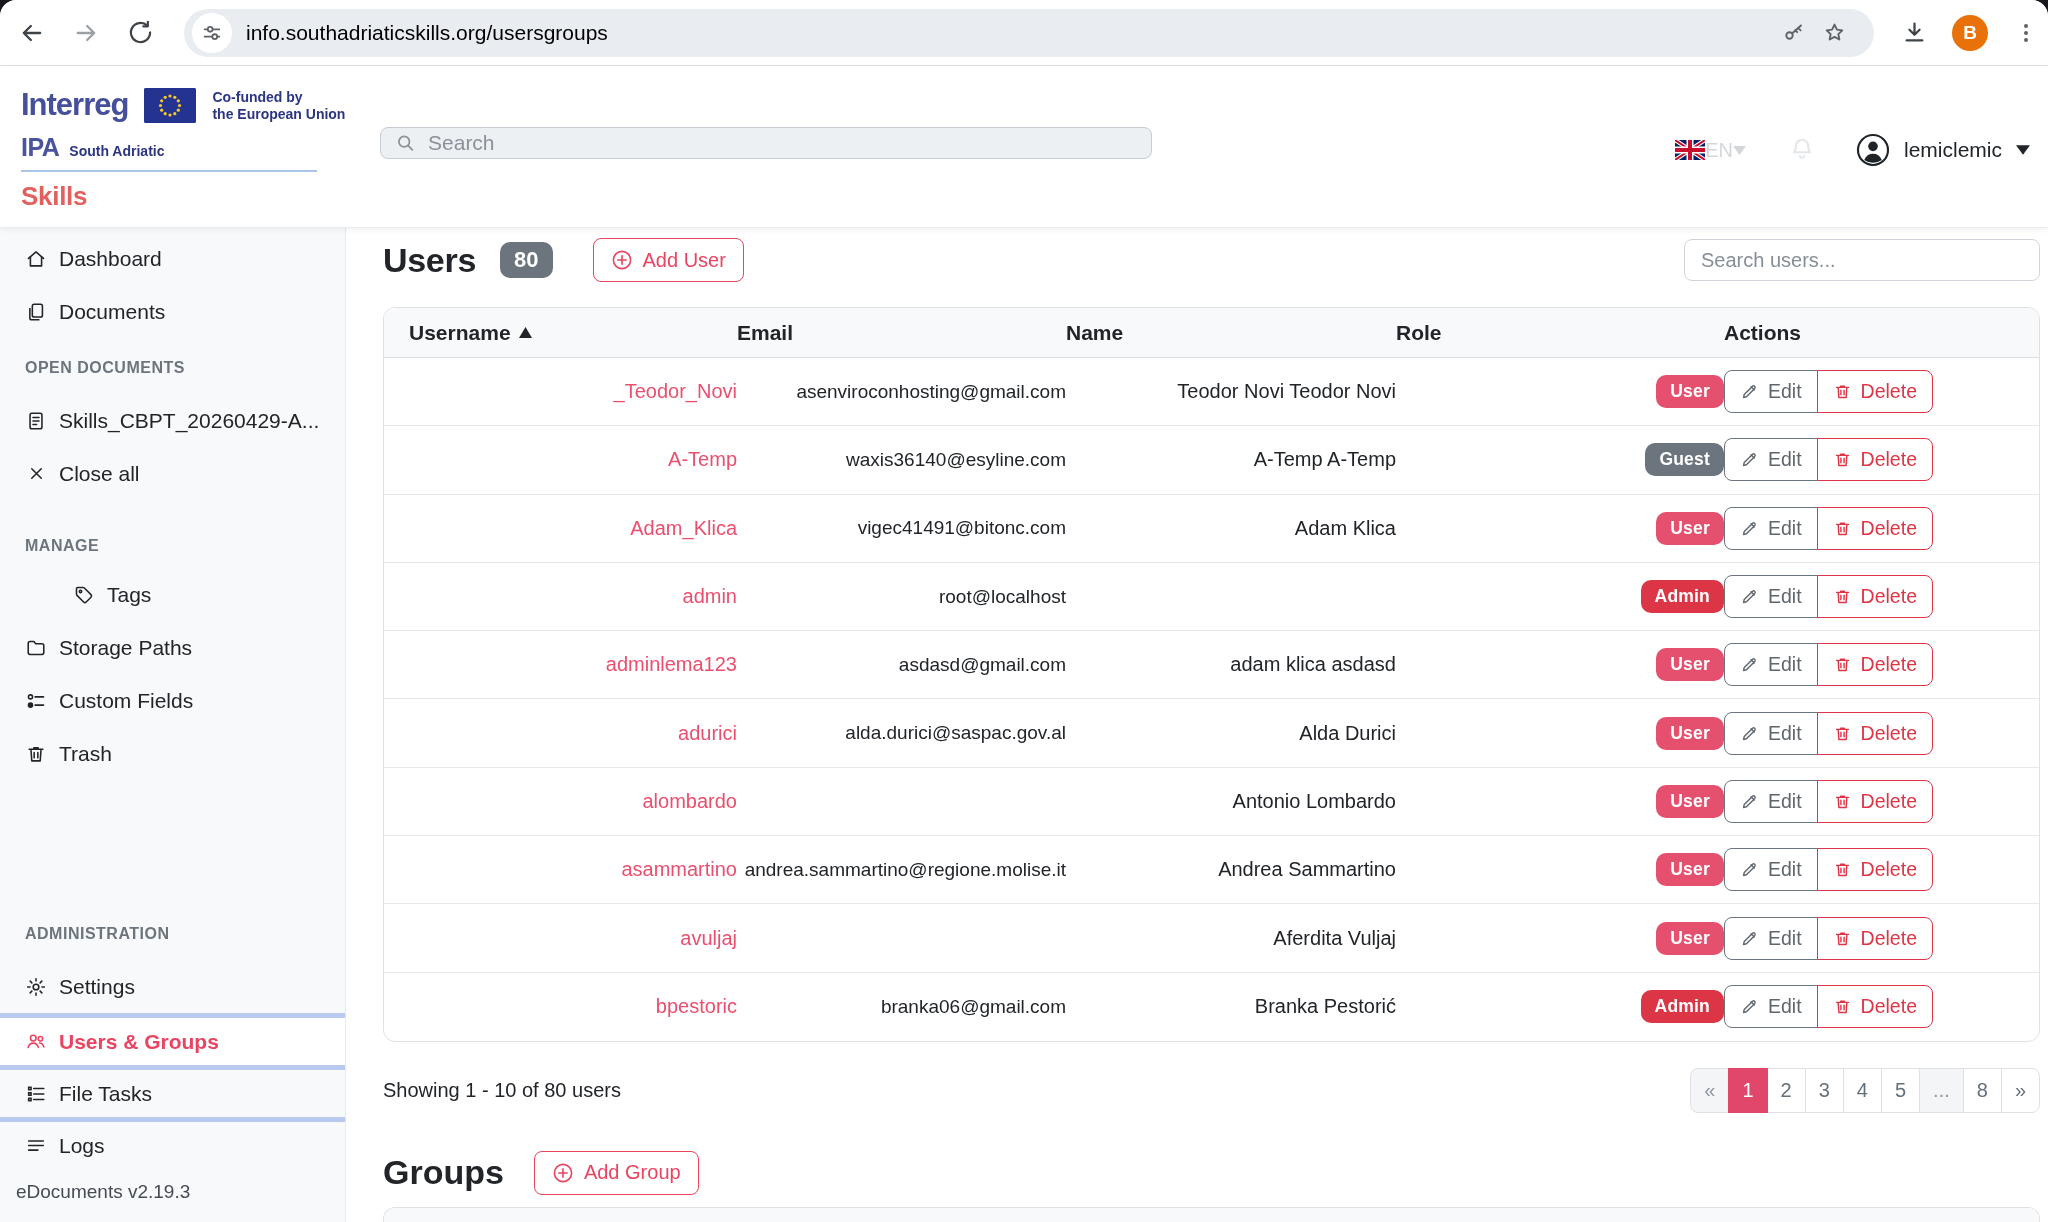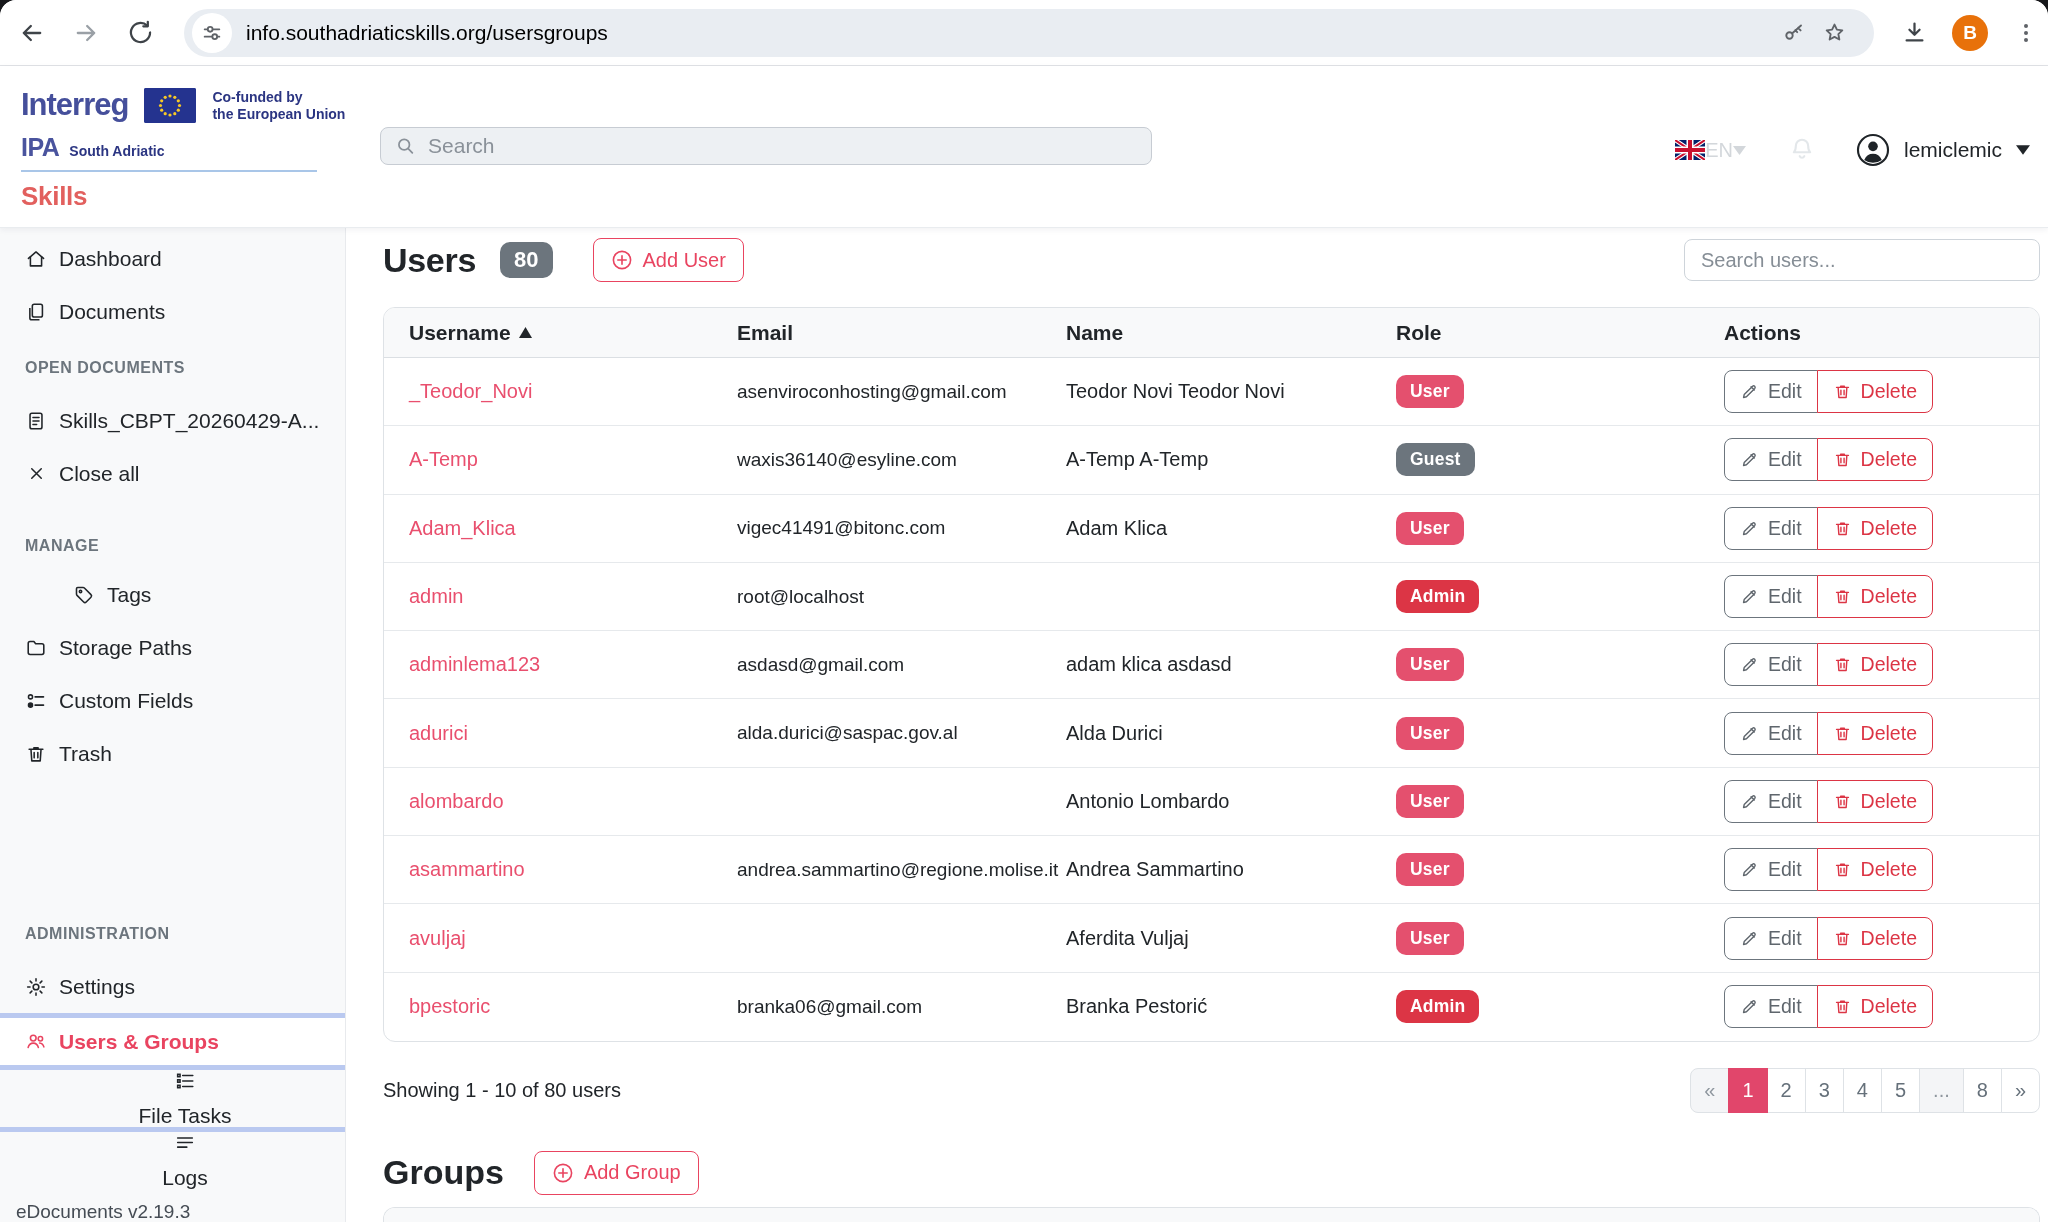--- a/index.html
+++ b/index.html
@@ -28,21 +28,21 @@
   .brand { position:absolute; left:21px; top:22px; }
   .brand-row1 { display:flex; align-items:flex-start; gap:16px; }
   .brand-interreg { font-size:31px; font-weight:700; color:#454f9b; letter-spacing:-1px; line-height:34px; }
   .eu-flag { width:52px; height:35px; background:#24338f; border-radius:2px; flex:0 0 auto; }
   .eu-caption { font-size:14px; font-weight:700; color:#2b3582; line-height:17px; padding-top:1px; }
   .brand-row2 { display:flex; align-items:baseline; gap:10px; margin-top:10px; }
   .brand-ipa { font-size:25px; font-weight:700; color:#4a549e; letter-spacing:-0.5px; }
   .brand-area { font-size:14px; font-weight:700; color:#2b3582; }
   .brand-underline { width:296px; height:2px; background:#a9c6e8; margin-top:8px; }
   .brand-project { font-size:26px; font-weight:700; color:#e2605e; margin-top:9px; letter-spacing:-0.3px; }
-  .hsearch { position:absolute; left:380px; top:61px; width:772px; height:38px; background:#edf0f3;
+  .hsearch { position:absolute; left:380px; top:61px; width:772px; height:32px; background:#edf0f3;
              border:1px solid #c7ccd3; border-radius:8px; display:flex; align-items:center; padding:0 14px; }
   .hsearch input { border:none; outline:none; background:transparent; font-size:21px; color:#343a40;
                    margin-left:12px; width:100%; font-family:inherit; }
   .hsearch input::placeholder { color:#8a9199; }
   .huser { position:absolute; right:18px; top:66px; height:36px; display:flex; align-items:center; }
   .lang { display:flex; align-items:center; gap:0; margin-right:42px; }
   .lang-code { font-size:20px; color:#d3d7db; font-weight:500; }
   .bell-wrap { margin-right:40px; }
   .user-chip { display:flex; align-items:center; gap:14px; cursor:pointer; }
   .user-chip .uname { font-size:21px; color:#212529; }
@@ -55,21 +55,21 @@
            font-size:21px; color:#212529; }
   .sitem .sicon { width:22px; height:22px; flex:0 0 auto; display:flex; align-items:center; justify-content:center; }
   .sitem span.lbl { white-space:nowrap; overflow:hidden; text-overflow:clip; max-width:285px; }
   .ssection { height:28px; display:flex; align-items:center; padding-left:25px; font-size:16px;
               font-weight:700; color:#6c757d; letter-spacing:.5px; }
   .ssection.first { margin-top:16px; }
   .mt12 { margin-top:12px; } .mt32 { margin-top:32px; } .mt8 { margin-top:8px;margin-left:48px; }
   .ssection.admin { margin-top:140px; }
   .bluebar { height:5px; background:#bac9f0; }
   .sitem.active { background:#fff; color:#e94460; font-weight:700; height:47px; }
-  .sitem.h47 { height:57px;flex-direction:column; }
+  .sitem.h47 { height:47px; }
   .sidebar-footer { padding:12px 0 0 16px; font-size:19px; color:#454c54; }
 
   
   .main { position:absolute; top:228px; left:347px; width:1701px; height:994px; background:#fff; overflow:hidden; }
   .content { margin:0 8px 0 36px; }
   .title-row { margin-top:10px; height:44px; display:flex; align-items:center; }
   h1.page-title { font-size:34px; font-weight:700; color:#212529; letter-spacing:-0.3px; }
   .count-badge { background:#6c757d; color:#fff; font-size:22px; font-weight:700; border-radius:10px;
                  padding:5px 14px; margin-left:24px; }
   .add-btn { margin-left:40px; height:44px; border:1px solid #e94460; border-radius:8px; background:#fff;
@@ -79,21 +79,21 @@
              font-size:20px; padding:0 16px; outline:none; color:#343a40; font-family:inherit; }
   .tsearch::placeholder { color:#868e96; }
 
   .card { margin-top:25px; border:1px solid #dee2e6; border-radius:12px; overflow:hidden; background:#fff; }
   .thead { background:#f8f9fa; border-bottom:1px solid #dbdfe3; height:50px; }
   .trow, .thead { display:grid; grid-template-columns:328px 329px 330px 328px 1fr; align-items:center;
                   padding-left:25px; }
   .trow { height:68.3px; border-bottom:1px solid #e6e9ec; }
   .trow:last-child { border-bottom:none; }
   .th { font-size:21px; font-weight:700; color:#212529; display:flex; align-items:center; gap:8px; }
-  .td { font-size:20px; color:#212529; white-space:nowrap; }
+  .td { font-size:20px; color:#212529; white-space:nowrap;text-align:right; }
   .td.email { font-size:19px; }
   .td.username { color:#e94f6e; cursor:pointer; }
   .badge { display:inline-block; color:#fff; font-size:17.5px; font-weight:700; border-radius:10px;
            padding:6px 14px; letter-spacing:.2px; }
   .badge-user  { background:#e4506e; }
   .badge-admin { background:#dc3545; }
   .badge-guest { background:#6c757d; }
   .actions-cell { display:flex; }
   .act-btn { height:43px; display:flex; align-items:center; gap:9px; background:#fff; font-size:19.5px;
              padding:0 15px; cursor:pointer; font-family:inherit; }

